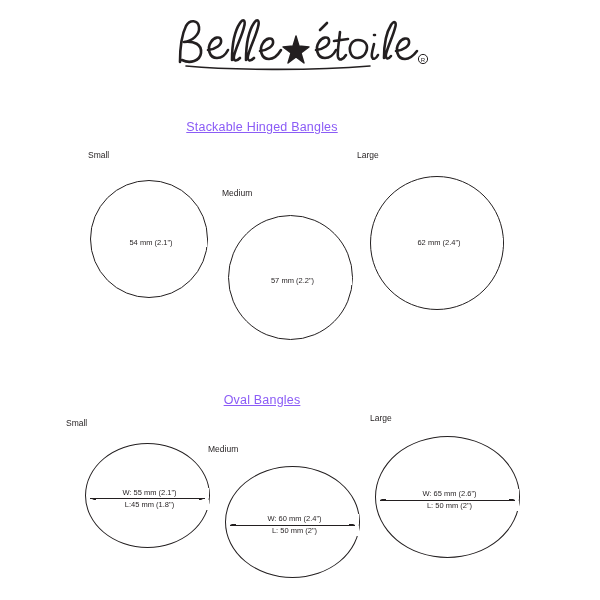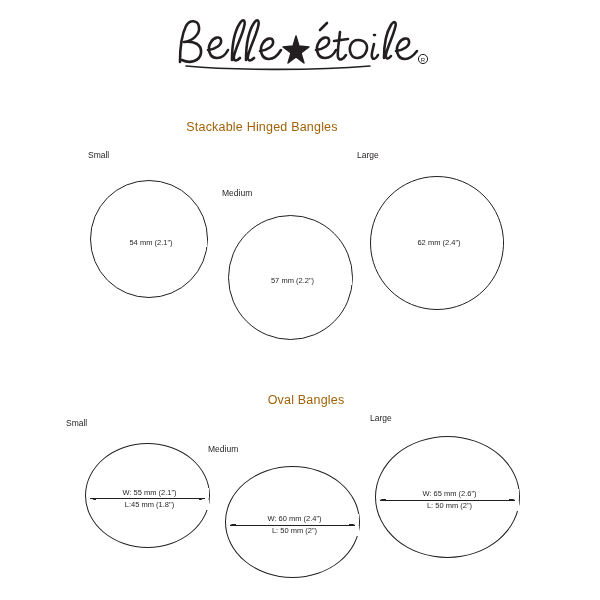--- a/index.html
+++ b/index.html
@@ -34,24 +34,25 @@
   }
   .logo-svg { display: block; }
 
   
   .section-title {
     position: absolute;
     width: 524px;
     text-align: center;
     font-size: 12.5px;
     letter-spacing: 0.2px;
-    color: #a16207;
+    color: #8b5cf6;
+    text-decoration: underline;
   }
   #title-hinged { top: 120px; }
-  #title-oval  { top: 393px; padding-left: 44px; }
+  #title-oval  { top: 393px; }
 
   
   .size-label {
     position: absolute;
     font-size: 8.5px;
     color: #231f20;
     text-align: left;
     white-space: nowrap;
   }
 

